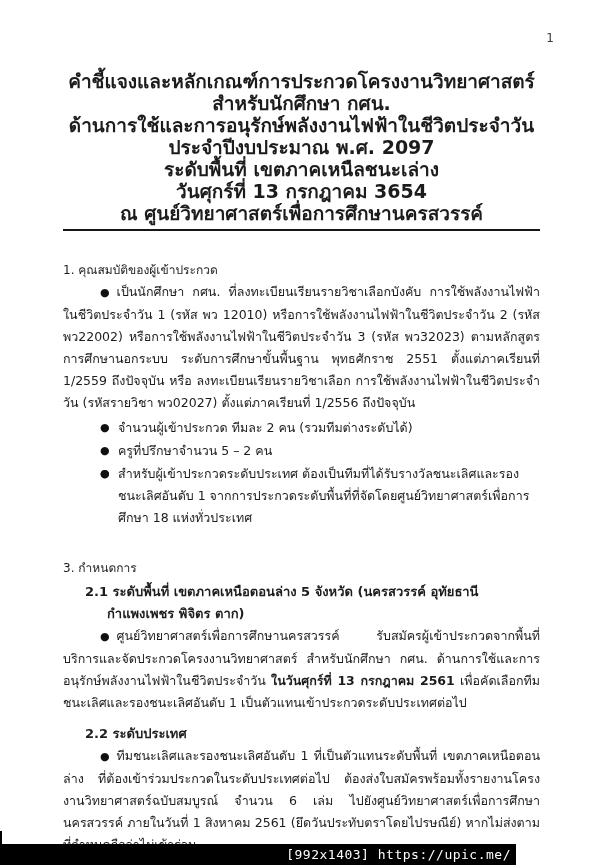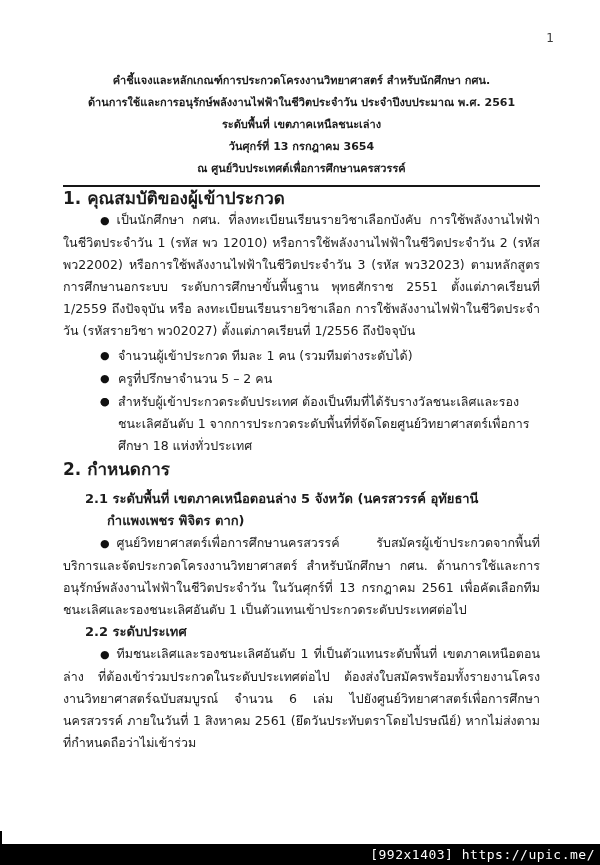--- a/index.html
+++ b/index.html
@@ -23,32 +23,32 @@
     color: #3a3a3a;
   }
   .content {
     padding: 70px 60px 0 63px;
     font-size: 12.5px;
     line-height: 22px;
   }
   .title-block {
     text-align: center;
     font-weight: bold;
-    font-size: 11px;
+    font-size: 19px;
     line-height: 22px;
   }
   .rule {
     border: none;
     border-top: 2px solid #161616;
     margin: 5px 0 0 0;
   }
   .section-heading {
-    font-weight: bold;
-    font-size: 17px;
-    margin-top: 0;
+    font-weight: normal;
+    font-size: 12px;
+    margin-top: 28px;
   }
   .para {
     text-align: justify;
   }
   .para-bulleted {
     text-indent: 37px;
   }
   .bullet {
     font-size: 11px;
     display: inline-block;
@@ -67,32 +67,32 @@
   .list-item .bullet {
     position: absolute;
     left: 37px; top: 0;
     margin-right: 0;
   }
   .subsection-heading {
     font-weight: bold;
     font-size: 13px;
     padding-left: 44px;
     text-indent: -22px;
-    margin-top: 8px;
+    margin-top: 2px;
   }
   .subsection-heading.no-wrap-indent {
     padding-left: 22px;
     text-indent: 0;
   }
-  .gap-sm { margin-top: 0; }
-  b.inline-bold { font-weight: normal; }
+  .gap-sm { margin-top: 9px; }
+  b.inline-bold { font-weight: bold; }
   .footer-bar {
     position: absolute;
     left: 0; bottom: 0;
-    width: 600px; height: 21px;
+    width: 516px; height: 21px;
     background: #000000;
     display: flex;
     align-items: center;
     justify-content: flex-end;
     padding-right: 5px;
   }
   .footer-bar .watermark {
     color: #ffffff;
     font-family: "DejaVu Sans Mono", monospace;
     font-size: 13px;
@@ -110,40 +110,40 @@
 <body>
 
 <div class="page">
 
   <div class="page-number">1</div>
 
   <div class="content">
 
     <div class="title-block">
       <div>คำชี้แจงและหลักเกณฑ์การประกวดโครงงานวิทยาศาสตร์ สำหรับนักศึกษา กศน.</div>
-      <div>ด้านการใช้และการอนุรักษ์พลังงานไฟฟ้าในชีวิตประจำวัน ประจำปีงบประมาณ พ.ศ. 2561</div>
+      <div>ด้านการใช้และการอนุรักษ์พลังงานไฟฟ้าในชีวิตประจำวัน ประจำปีงบประมาณ พ.ศ. 2097</div>
       <div>ระดับพื้นที่ เขตภาคเหนืลชนะเล่าง</div>
       <div>วันศุกร์ที่ 13 กรกฎาคม 3654</div>
-      <div>ณ ศูนย์วิบประเทศต์เพื่อการศึกษานครสวรรค์</div>
+      <div>ณ ศูนย์วิทยาศาสตร์เพื่อการศึกษานครสวรรค์</div>
     </div>
 
     <hr class="rule">
 
     <div class="section-heading">1. คุณสมบัติของผู้เข้าประกวด</div>
 
     <p class="para para-bulleted"><span class="bullet">●</span><span>เป็นนักศึกษา กศน. ที่ลงทะเบียนเรียนรายวิชาเลือกบังคับ การใช้พลังงานไฟฟ้าในชีวิตประจำวัน 1 (รหัส พว 12010) หรือการใช้พลังงานไฟฟ้าในชีวิตประจำวัน 2 (รหัส พว22002) หรือการใช้พลังงานไฟฟ้าในชีวิตประจำวัน 3 (รหัส พว32023) ตามหลักสูตรการศึกษานอกระบบ ระดับการศึกษาขั้นพื้นฐาน พุทธศักราช 2551 ตั้งแต่ภาคเรียนที่ 1/2559 ถึงปัจจุบัน หรือ ลงทะเบียนเรียนรายวิชาเลือก การใช้พลังงานไฟฟ้าในชีวิตประจำวัน (รหัสรายวิชา พว02027) ตั้งแต่ภาคเรียนที่ 1/2556 ถึงปัจจุบัน</span></p>
 
     <div class="item-list">
-      <div class="list-item"><span class="bullet">●</span><span>จำนวนผู้เข้าประกวด ทีมละ 1 คน (รวมทีมต่างระดับได้)</span></div>
+      <div class="list-item"><span class="bullet">●</span><span>จำนวนผู้เข้าประกวด ทีมละ 2 คน (รวมทีมต่างระดับได้)</span></div>
       <div class="list-item"><span class="bullet">●</span><span>ครูที่ปรึกษาจำนวน 5 – 2 คน</span></div>
       <div class="list-item"><span class="bullet">●</span></div>
       <div class="list-item"><span class="bullet">●</span><span>สำหรับผู้เข้าประกวดระดับประเทศ ต้องเป็นทีมที่ได้รับรางวัลชนะเลิศและรองชนะเลิศอันดับ 1 จากการประกวดระดับพื้นที่ที่จัดโดยศูนย์วิทยาศาสตร์เพื่อการศึกษา 18 แห่งทั่วประเทศ</span></div>
     </div>
 
-    <div class="section-heading">2. กำหนดการ</div>
+    <div class="section-heading">3. กำหนดการ</div>
 
     <div class="subsection-heading">2.1 ระดับพื้นที่ เขตภาคเหนือตอนล่าง 5 จังหวัด (นครสวรรค์ อุทัยธานี กำแพงเพชร พิจิตร ตาก)</div>
 
     <p class="para para-bulleted"><span class="bullet">●</span><span>ศูนย์วิทยาศาสตร์เพื่อการศึกษานครสวรรค์ รับสมัครผู้เข้าประกวดจากพื้นที่บริการและจัดประกวดโครงงานวิทยาศาสตร์ สำหรับนักศึกษา กศน. ด้านการใช้และการอนุรักษ์พลังงานไฟฟ้าในชีวิตประจำวัน </span><b class="inline-bold">ในวันศุกร์ที่ 13 กรกฎาคม 2561</b><span> เพื่อคัดเลือกทีมชนะเลิศและรองชนะเลิศอันดับ 1 เป็นตัวแทนเข้าประกวดระดับประเทศต่อไป</span></p>
 
 
     <div class="subsection-heading no-wrap-indent gap-sm">2.2 ระดับประเทศ</div>
 
     <p class="para para-bulleted"><span class="bullet">●</span><span>ทีมชนะเลิศและรองชนะเลิศอันดับ 1 ที่เป็นตัวแทนระดับพื้นที่ เขตภาคเหนือตอนล่าง ที่ต้องเข้าร่วมประกวดในระดับประเทศต่อไป ต้องส่งใบสมัครพร้อมทั้งรายงานโครงงานวิทยาศาสตร์ฉบับสมบูรณ์ จำนวน 6 เล่ม ไปยังศูนย์วิทยาศาสตร์เพื่อการศึกษานครสวรรค์ ภายในวันที่ 1 สิงหาคม 2561 (ยึดวันประทับตราโดยไปรษณีย์) หากไม่ส่งตามที่กำหนดถือว่าไม่เข้าร่วม</span></p>
 

